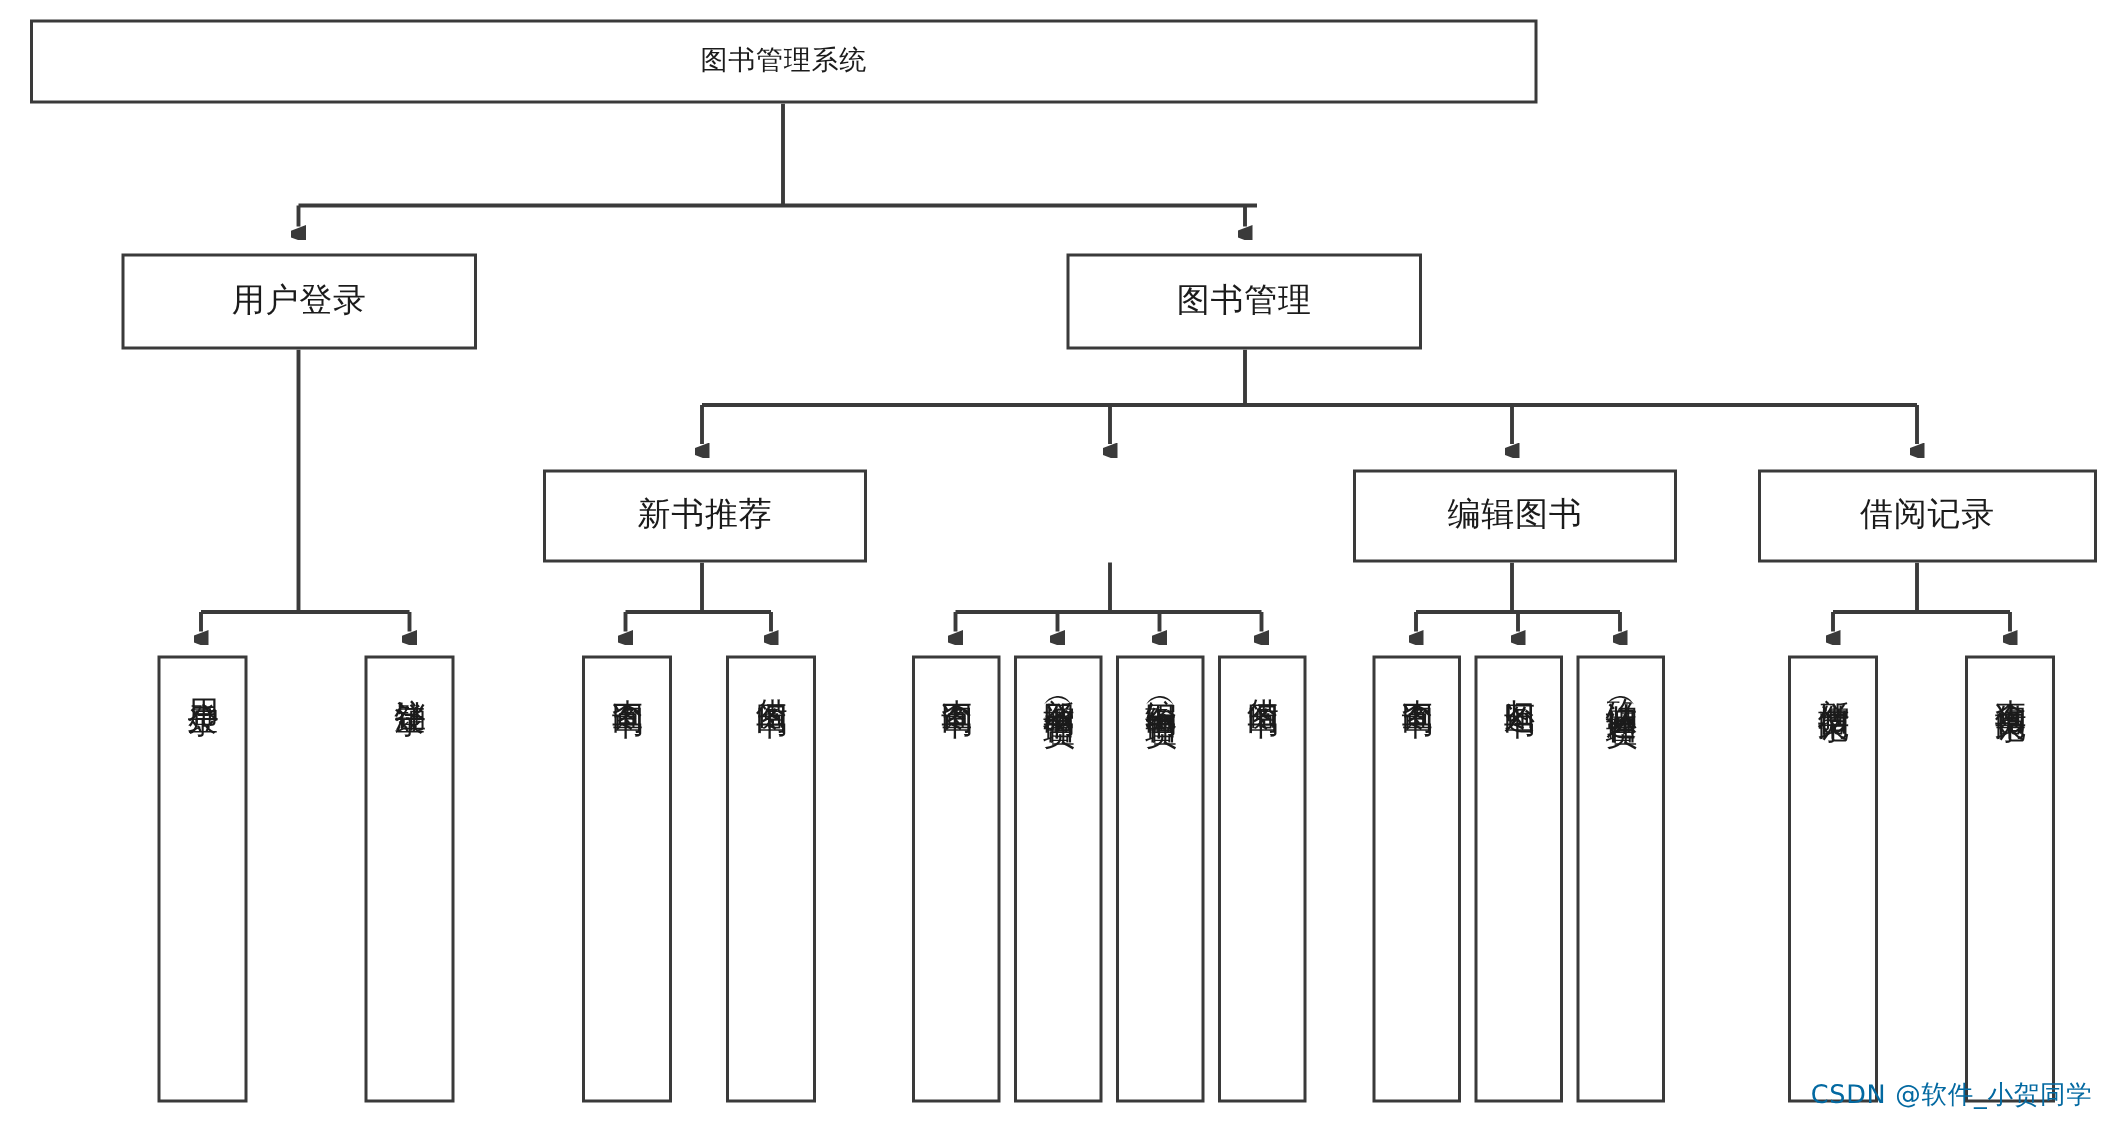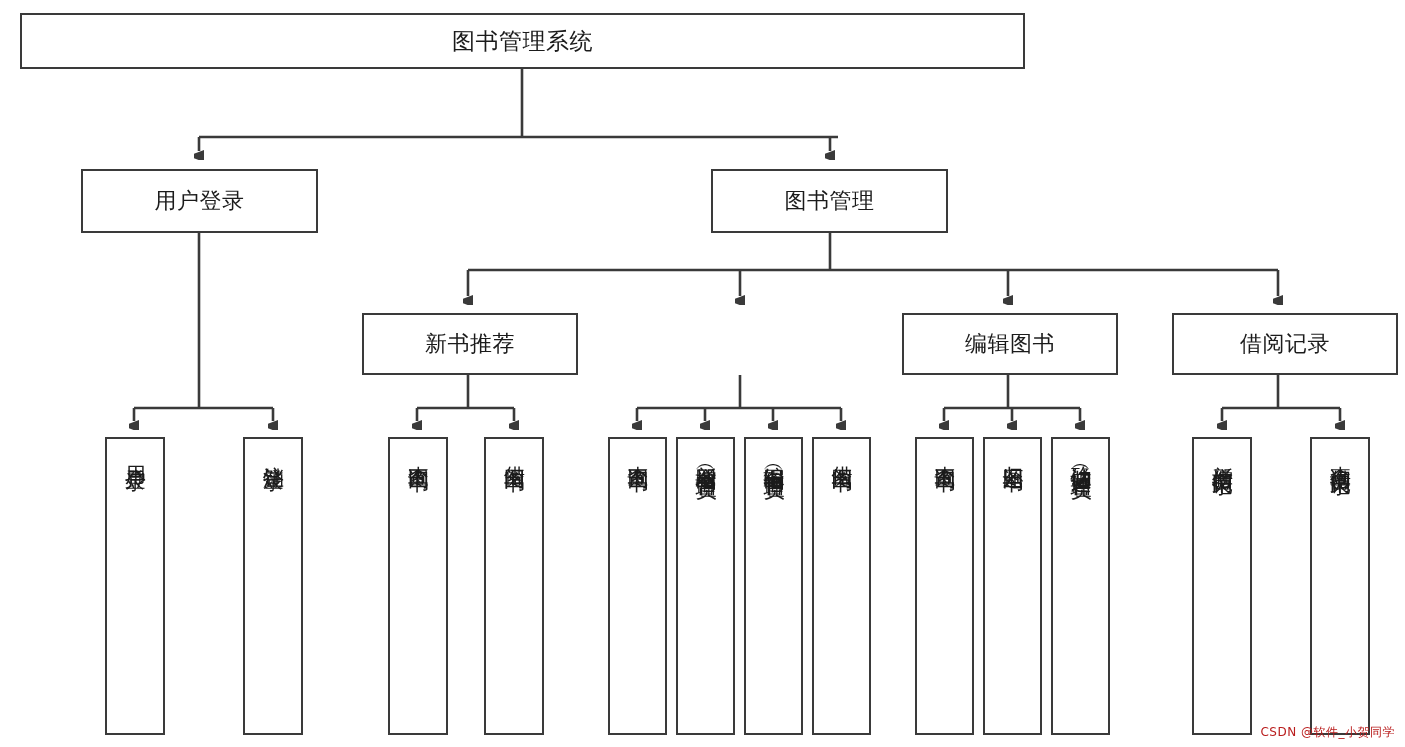--- a/index.html
+++ b/index.html
@@ -49,28 +49,28 @@
   }
   .node.vertical .node-label {
     writing-mode: vertical-rl;
     text-orientation: upright;
     font-size: 21px;
     letter-spacing: 2px;
     white-space: nowrap;
     line-height: 1;
   }
   .node.root .node-label {
-    font-size: 23px;
+    font-size: 18px;
   }
   #watermark {
     position: absolute;
     right: 10px;
     bottom: 6px;
-    font-size: 12px;
-    color: #b91c1c;
+    font-size: 17px;
+    color: #0369a1;
     letter-spacing: 0.5px;
     z-index: 5;
     white-space: nowrap;
   }
 </style>
 </head>
 <body>
 
 <div id="diagram-root">
 

